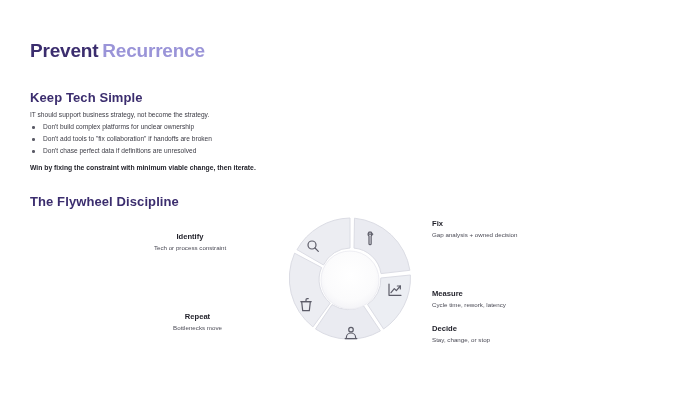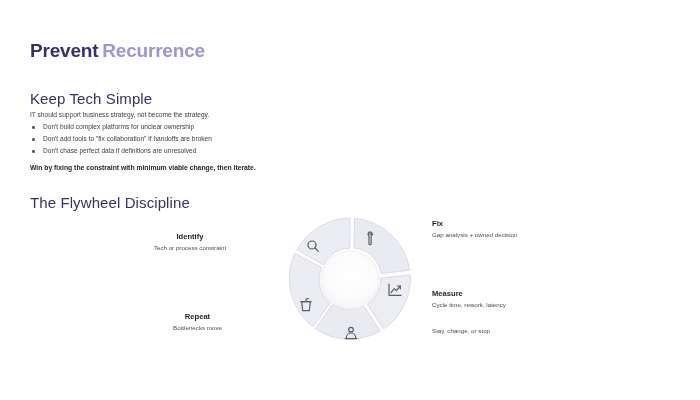--- a/index.html
+++ b/index.html
@@ -33,22 +33,22 @@
     line-height: 1.1;
     white-space: nowrap;
   }
   .title-strong { color: #3b2d6e; }
   .title-accent { color: #9a94d8; margin-left: 4px; }
 
   
   .section-heading {
     position: absolute;
     left: 30px;
-    font-size: 15px;
-    font-weight: normal;
+    font-size: 13px;
+    font-weight: bold;
     color: #3b2d6e;
     letter-spacing: 0.1px;
     white-space: nowrap;
   }
   #sec-tech { top: 90px; }
   #sec-flywheel { top: 194px; }
 
   .lead-text {
     position: absolute;
     left: 30px;
@@ -268,16 +268,17 @@
     <div class="lbl-title">Repeat</div>
     <div class="lbl-desc">Bottlenecks move</div>
   </div>
 
   <div class="wheel-label label-right" id="label-measure">
     <div class="lbl-title">Measure</div>
     <div class="lbl-desc">Cycle time, rework, latency</div>
   </div>
 
   <div class="wheel-label label-right" id="label-decide">
+    <div class="lbl-title">Decide</div>
     <div class="lbl-desc">Stay, change, or stop</div>
   </div>
 
 </div>
 
 </body></html>

